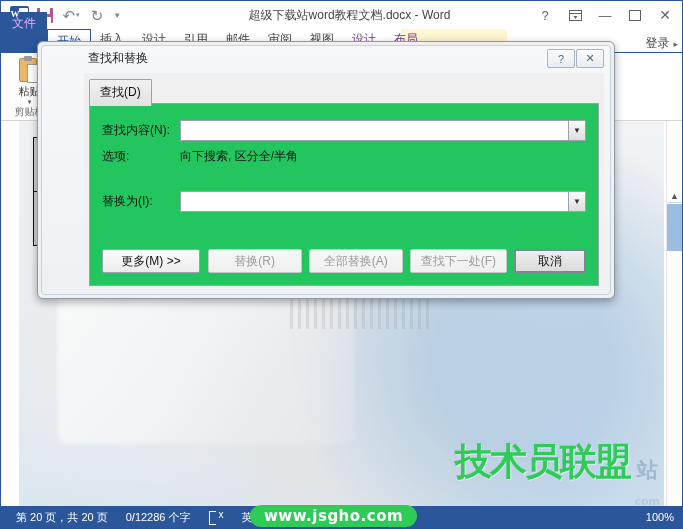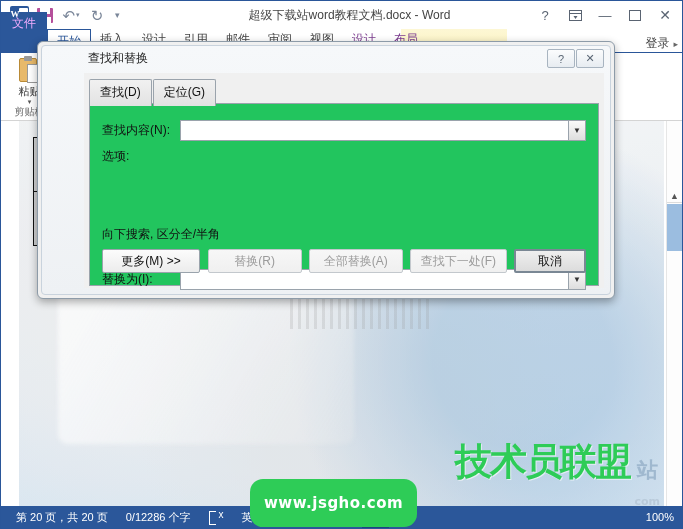--- a/index.html
+++ b/index.html
@@ -262,21 +262,21 @@
     background:repeating-linear-gradient(#fff 0 1px, #2b579a 1px 3px);
   }
   .view-btn { padding:0 7px; }
   .view-btn.active { background:#1e4480; height:22px; display:flex; align-items:center; }
   .zoom-text { margin-left:auto; padding-right:8px; font-size:11px; }
 
   
   .sb-wm {
     position:absolute; left:249px; bottom:1px;
     background:#2ecc57; color:#fff; border-radius:13px;
-    padding:15px 14px; font-size:15px; font-weight:bold;
+    padding:2px 14px; font-size:15px; font-weight:bold;
     font-family:"DejaVu Sans", sans-serif; letter-spacing:.5px;
     z-index:40;
   }
 
   
   .dialog {
     position:absolute; left:37px; top:41px; width:578px; height:258px;
     background:#f0f0f0;
     border:1px solid #8d9ba8;
     border-radius:6px;
@@ -334,21 +334,21 @@
     flex:1; border:none; outline:none; height:19px;
     font-size:12px; padding-left:3px; background:transparent;
     font-family:"Liberation Sans", sans-serif;
   }
   .combo-btn {
     width:17px; height:19px; border-left:1px solid #9aa3ac;
     background:linear-gradient(#fafafa,#dedede);
     display:flex; align-items:center; justify-content:center;
     font-size:8px; color:#333;
   }
-  .opt-row { display:flex; padding:0 12px; margin-top:7px;flex-direction:column; }
+  .opt-row { display:flex; padding:0 12px; margin-top:7px; }
   .opt-label { font-size:12px; color:#111; width:78px; flex:0 0 78px; }
   .opt-value { font-size:12px; color:#111; }
 
   .btnrow {
     display:flex; align-items:center; padding:0 12px;
     position:absolute; left:0; right:0; bottom:12px;
   }
   .btn {
     height:24px; min-width:94px; padding:0 10px;
     border:1px solid #9aa3ac; border-radius:2px;
@@ -511,21 +511,20 @@
       <span class="dlg-title-btns">
         <span class="dlg-tbtn">?</span>
         <span class="dlg-tbtn">✕</span>
       </span>
     </div>
 
     <div class="dlg-body">
 
       <div class="tabstrip">
         <div class="dtab">查找(D)</div>
-        <div class="dtab">定位(G)</div>
       </div>
 
       <div class="dpanel">
 
         <div class="frow" style="margin-top:16px;">
           <span class="flabel">查找内容(N):</span>
           <span class="combo">
             <input class="combo-input" type="text" value="" placeholder="" style="">
             <span class="combo-btn">▼</span>
           </span>

